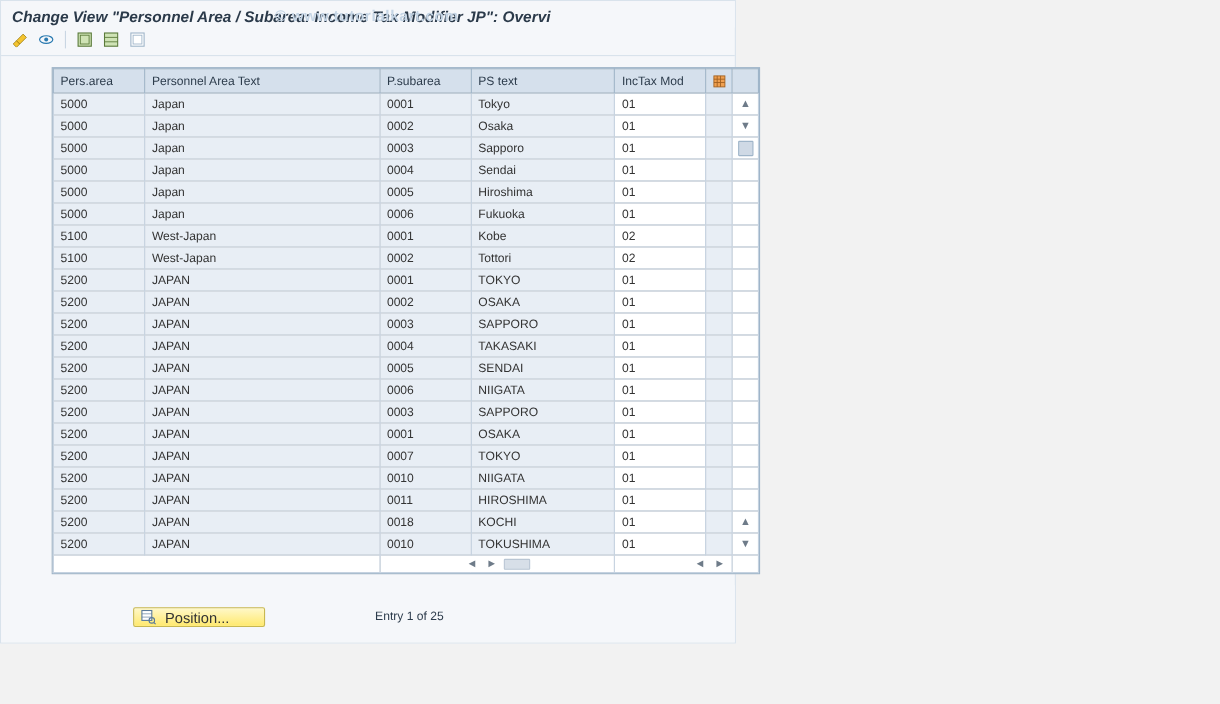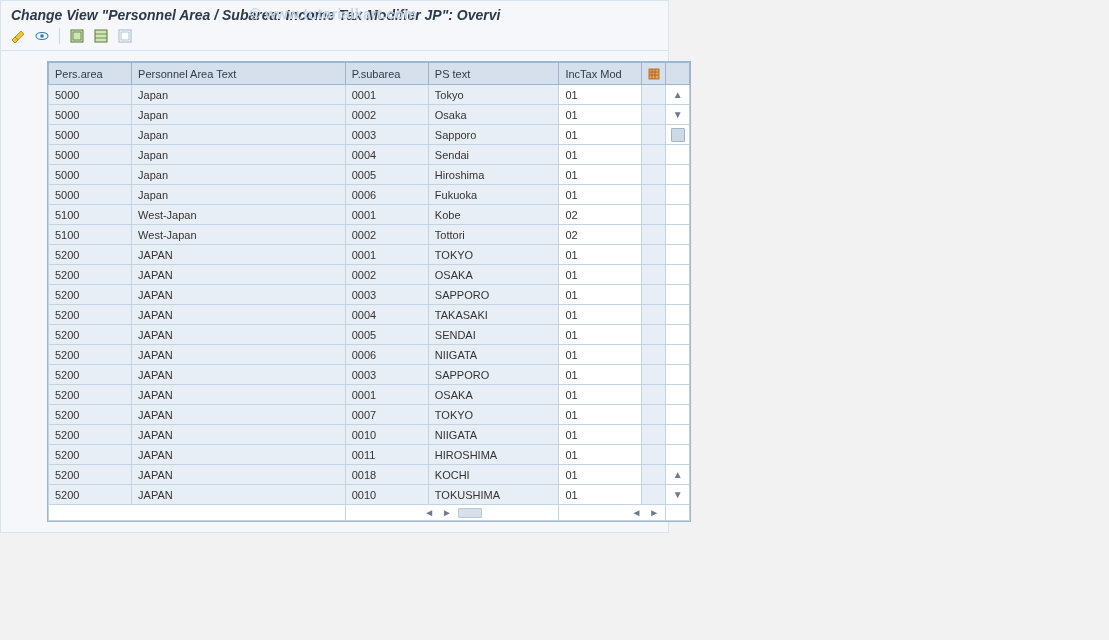--- a/index.html
+++ b/index.html
@@ -489,14 +489,29 @@
                 <span class="arrow">►</span>
               </div>
             </td>
             <td></td>
           </tr>
         </tfoot>
       </table>
     </div>
   </div>
 
+  <div class="footer">
+    <button class="position-btn">
+      <span class="icon">
+        <svg width="14" height="14" viewBox="0 0 14 14">
+          <rect x="1" y="1" width="9" height="9" fill="#fff" stroke="#5a7a9a" stroke-width="1"></rect>
+          <line x1="1" y1="4" x2="10" y2="4" stroke="#5a7a9a" stroke-width="0.6"></line>
+          <line x1="1" y1="7" x2="10" y2="7" stroke="#5a7a9a" stroke-width="0.6"></line>
+          <circle cx="10" cy="10" r="2.5" fill="none" stroke="#5a7a9a" stroke-width="1"></circle>
+          <line x1="12" y1="12" x2="13.5" y2="13.5" stroke="#5a7a9a" stroke-width="1"></line>
+        </svg>
+      </span>
+      <span>Position...</span>
+    </button>
+    <span class="entry-status">Entry 1 of 25</span>
+  </div>
 
 </div>
 
 </body></html>

